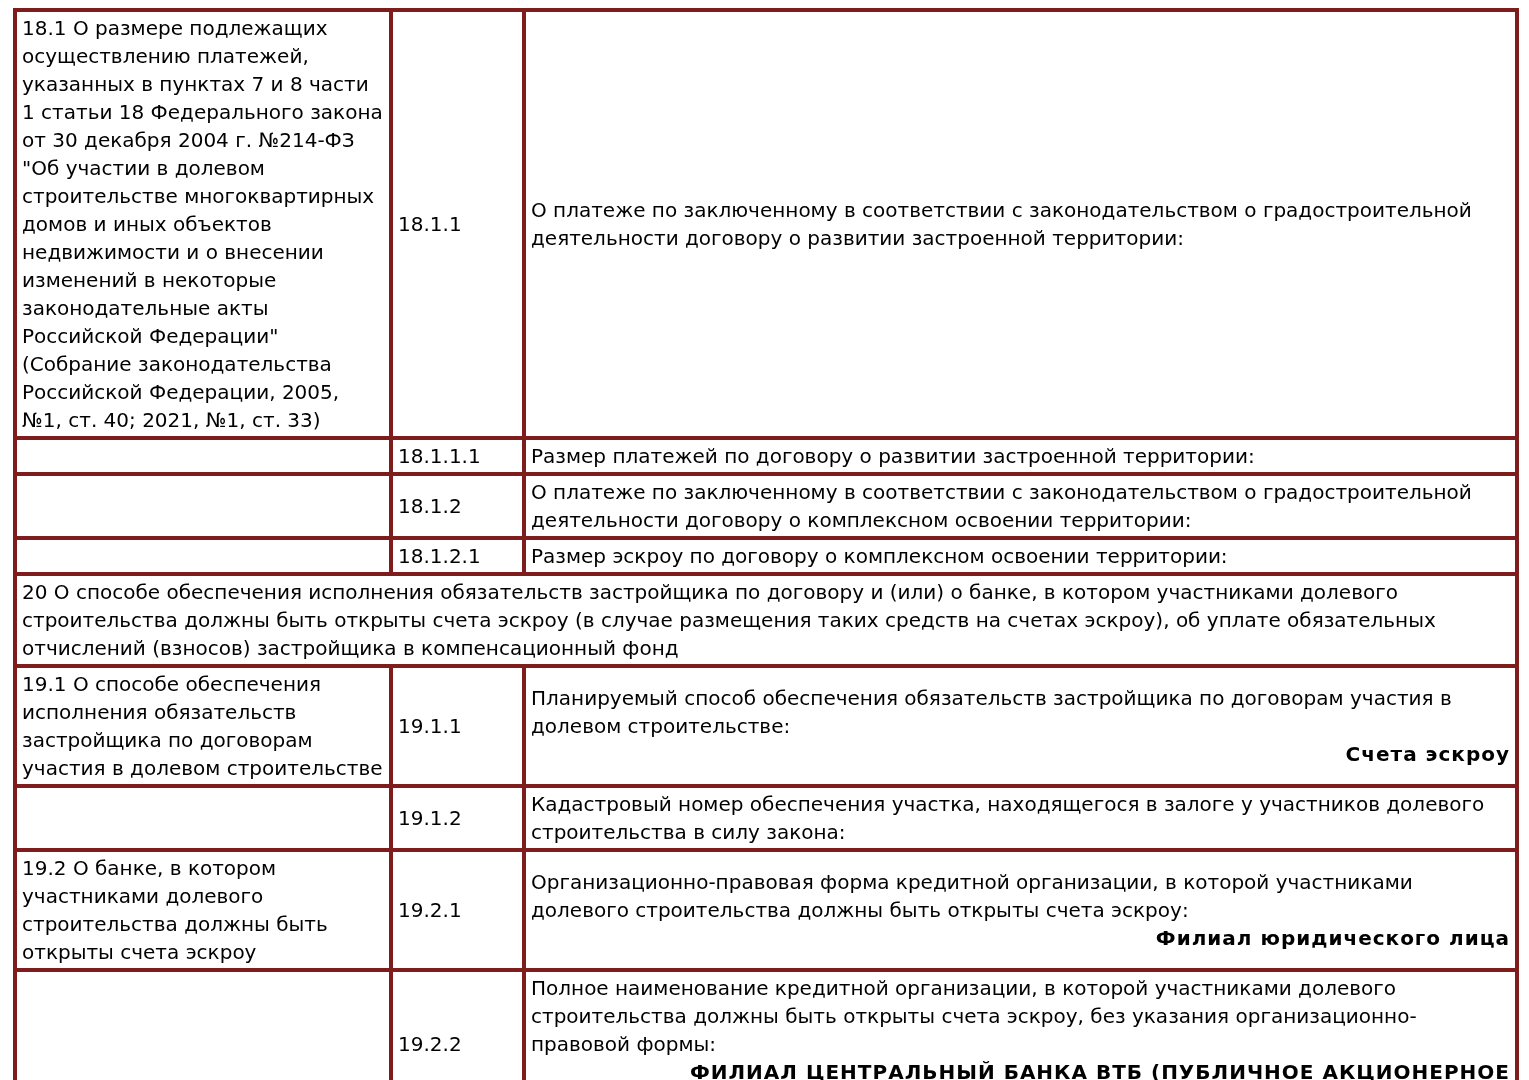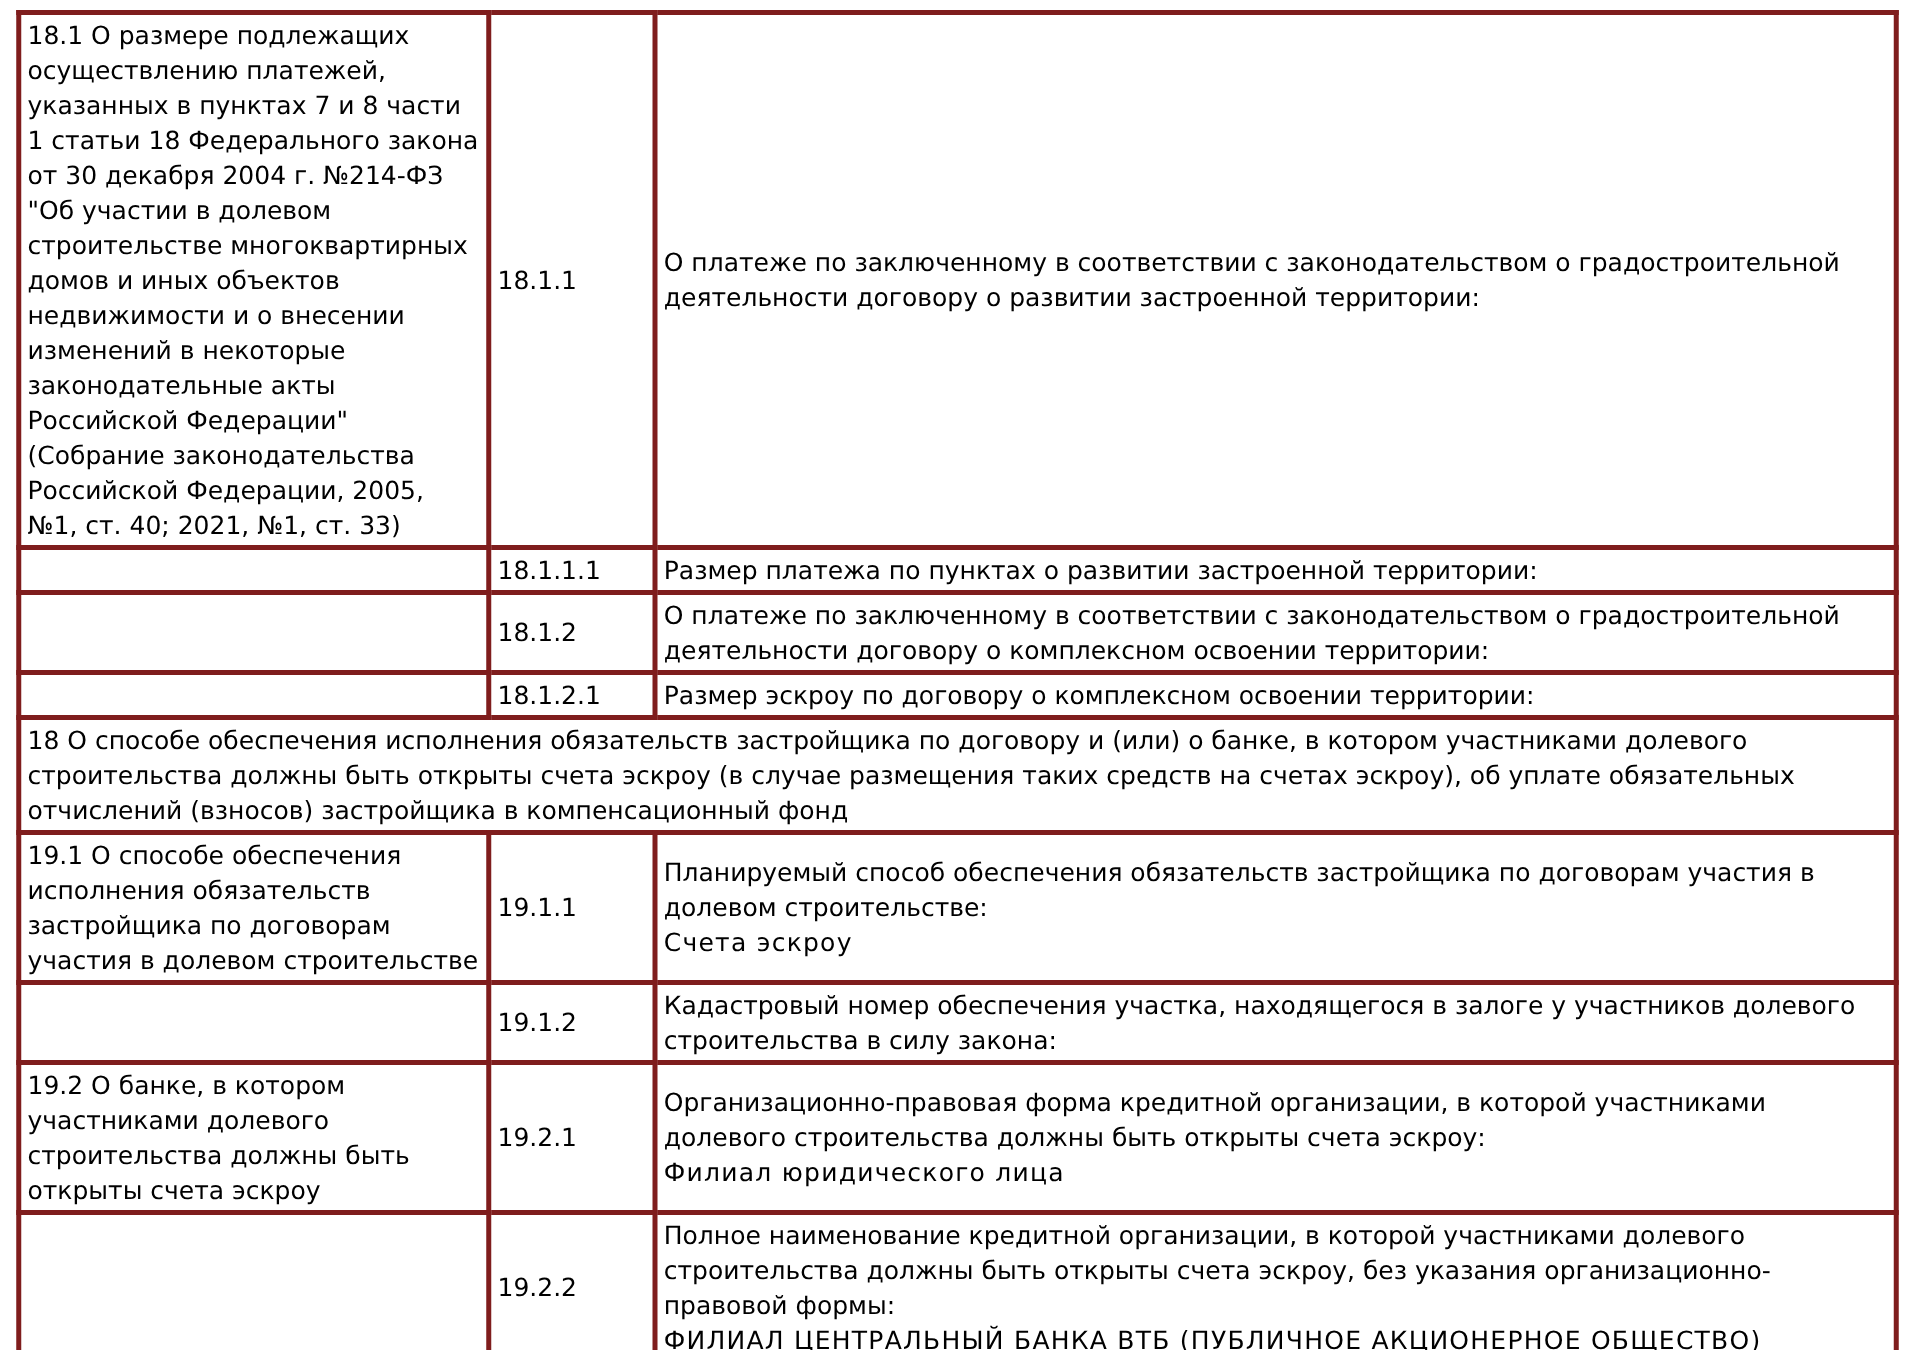--- a/index.html
+++ b/index.html
@@ -34,22 +34,23 @@
   }
   td.number {
     vertical-align: middle;
     border-radius: 30px;
   }
   tr.first-row { height: 422px; }
   td.fullrow {
     vertical-align: top;
   }
   .value {
-    font-weight: normal;
+    font-weight: bold;
     letter-spacing: 1px;
+    text-align: right;
   }
 </style>
 </head>
 <body>
 
 <table class="doc">
   <colgroup>
     <col class="c1">
     <col class="c2">
     <col class="c3">
@@ -61,42 +62,42 @@
       <td class="number">18.1.1</td>
       <td class="text">
         <div>О платеже по заключенному в соответствии с законодательством о градостроительной деятельности договору о развитии застроенной территории:</div>
       </td>
     </tr>
 
     <tr>
       <td class="section"></td>
       <td class="number">18.1.1.1</td>
       <td class="text">
-        <div>Размер платежа по пунктах о развитии застроенной территории:</div>
+        <div>Размер платежей по договору о развитии застроенной территории:</div>
       </td>
     </tr>
 
     <tr>
       <td class="section"></td>
       <td class="number">18.1.2</td>
       <td class="text">
         <div>О платеже по заключенному в соответствии с законодательством о градостроительной деятельности договору о комплексном освоении территории:</div>
       </td>
     </tr>
 
     <tr>
       <td class="section"></td>
       <td class="number">18.1.2.1</td>
       <td class="text">
         <div>Размер эскроу по договору о комплексном освоении территории:</div>
       </td>
     </tr>
 
     <tr>
-      <td class="fullrow" colspan="3">18 О способе обеспечения исполнения обязательств застройщика по договору и (или) о банке, в котором участниками долевого строительства должны быть открыты счета эскроу (в случае размещения таких средств на счетах эскроу), об уплате обязательных отчислений (взносов) застройщика в компенсационный фонд</td>
+      <td class="fullrow" colspan="3">20 О способе обеспечения исполнения обязательств застройщика по договору и (или) о банке, в котором участниками долевого строительства должны быть открыты счета эскроу (в случае размещения таких средств на счетах эскроу), об уплате обязательных отчислений (взносов) застройщика в компенсационный фонд</td>
     </tr>
 
     <tr>
       <td class="section">19.1 О способе обеспечения исполнения обязательств застройщика по договорам участия в долевом строительстве</td>
       <td class="number">19.1.1</td>
       <td class="text">
         <div>Планируемый способ обеспечения обязательств застройщика по договорам участия в долевом строительстве:</div>
         <div class="value">Счета эскроу</div>
       </td>
     </tr>

